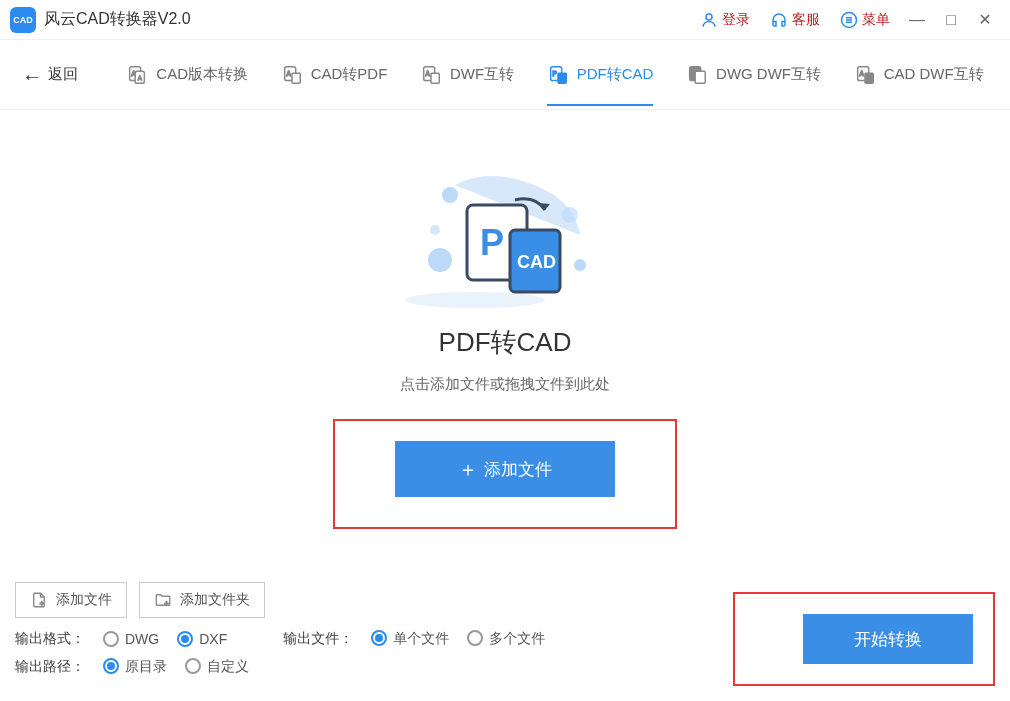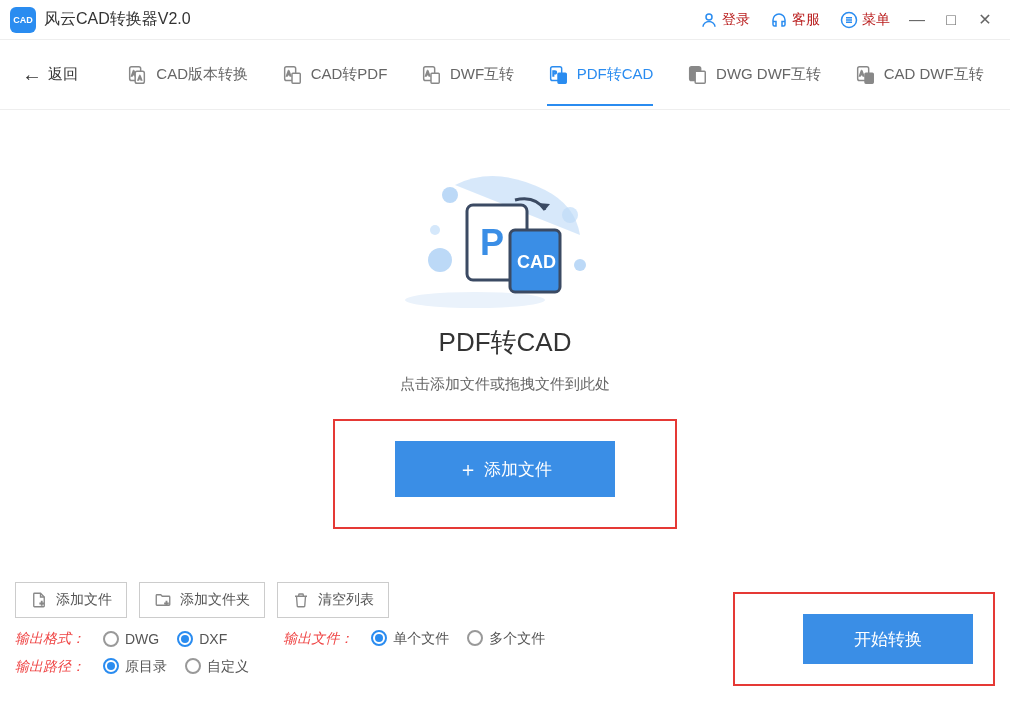--- a/index.html
+++ b/index.html
@@ -32,21 +32,21 @@
 .highlight-box1 { border: 2px solid #e53935; padding: 20px 60px 30px 60px; }
 .add-btn { width: 220px; height: 56px; background: #3a8ee6; color: #fff; display: flex; align-items: center; justify-content: center; font-size: 17px; cursor: pointer; border: none; }
 .add-btn .plus { font-size: 20px; margin-right: 6px; }
 
 
 .bottom { position: absolute; bottom: 0; left: 0; right: 0; padding: 15px; }
 .bottom-row1 { display: flex; gap: 12px; margin-bottom: 12px; }
 .btn-outline { display: flex; align-items: center; gap: 8px; padding: 8px 14px; border: 1px solid #ccc; background: #fff; color: #555; font-size: 14px; cursor: pointer; }
 .btn-outline svg { width: 18px; height: 18px; }
 .options-row { display: flex; align-items: center; gap: 18px; font-size: 14px; color: #555; margin-bottom: 10px; }
-.options-row .label { color: #ef4444; font-style: italic; }
+.options-row .label { color: #404040; }
 .radio-opt { display: flex; align-items: flex-start; gap: 6px; cursor: pointer; }
 .radio { width: 16px; height: 16px; border-radius: 50%; border: 2px solid #999; display: inline-flex; align-items: center; justify-content: center; }
 .radio.checked { border-color: #2a8cf0; }
 .radio.checked::after { content: ''; width: 8px; height: 8px; border-radius: 50%; background: #2a8cf0; }
 
 .start-box { position: absolute; right: 15px; bottom: 15px; border: 2px solid #e53935; padding: 20px; }
 .start-btn { width: 170px; height: 50px; background: #3a8ee6; color: #fff; font-size: 17px; border: none; cursor: pointer; margin-left: 48px; }
 </style>
 </head>
 <body>
@@ -190,26 +190,20 @@
         </svg>
       <span>添加文件</span>
     </button>
     <button class="btn-outline">
       <svg viewBox="0 0 24 24" fill="none" stroke="#888" stroke-width="1.8">
           <path d="M3 6a1 1 0 011-1h5l2 2h9a1 1 0 011 1v10a1 1 0 01-1 1H4a1 1 0 01-1-1V6z"></path>
           <text x="14" y="20" font-size="9" fill="#888">+</text>
         </svg>
       <span>添加文件夹</span>
     </button>
-    <button class="btn-outline">
-      <svg viewBox="0 0 24 24" fill="none" stroke="#888" stroke-width="1.8">
-          <path d="M4 7h16M9 7V5a1 1 0 011-1h4a1 1 0 011 1v2M6 7l1 13a1 1 0 001 1h8a1 1 0 001-1l1-13"></path>
-        </svg>
-      <span>清空列表</span>
-    </button>
   </div>
   <div class="options-row">
     <span class="label">输出格式：</span>
     <div class="radio-opt">
         <span class="radio"></span>
         <span>DWG</span>
       </div>
     <div class="radio-opt">
         <span class="radio checked"></span>
         <span>DXF</span>

